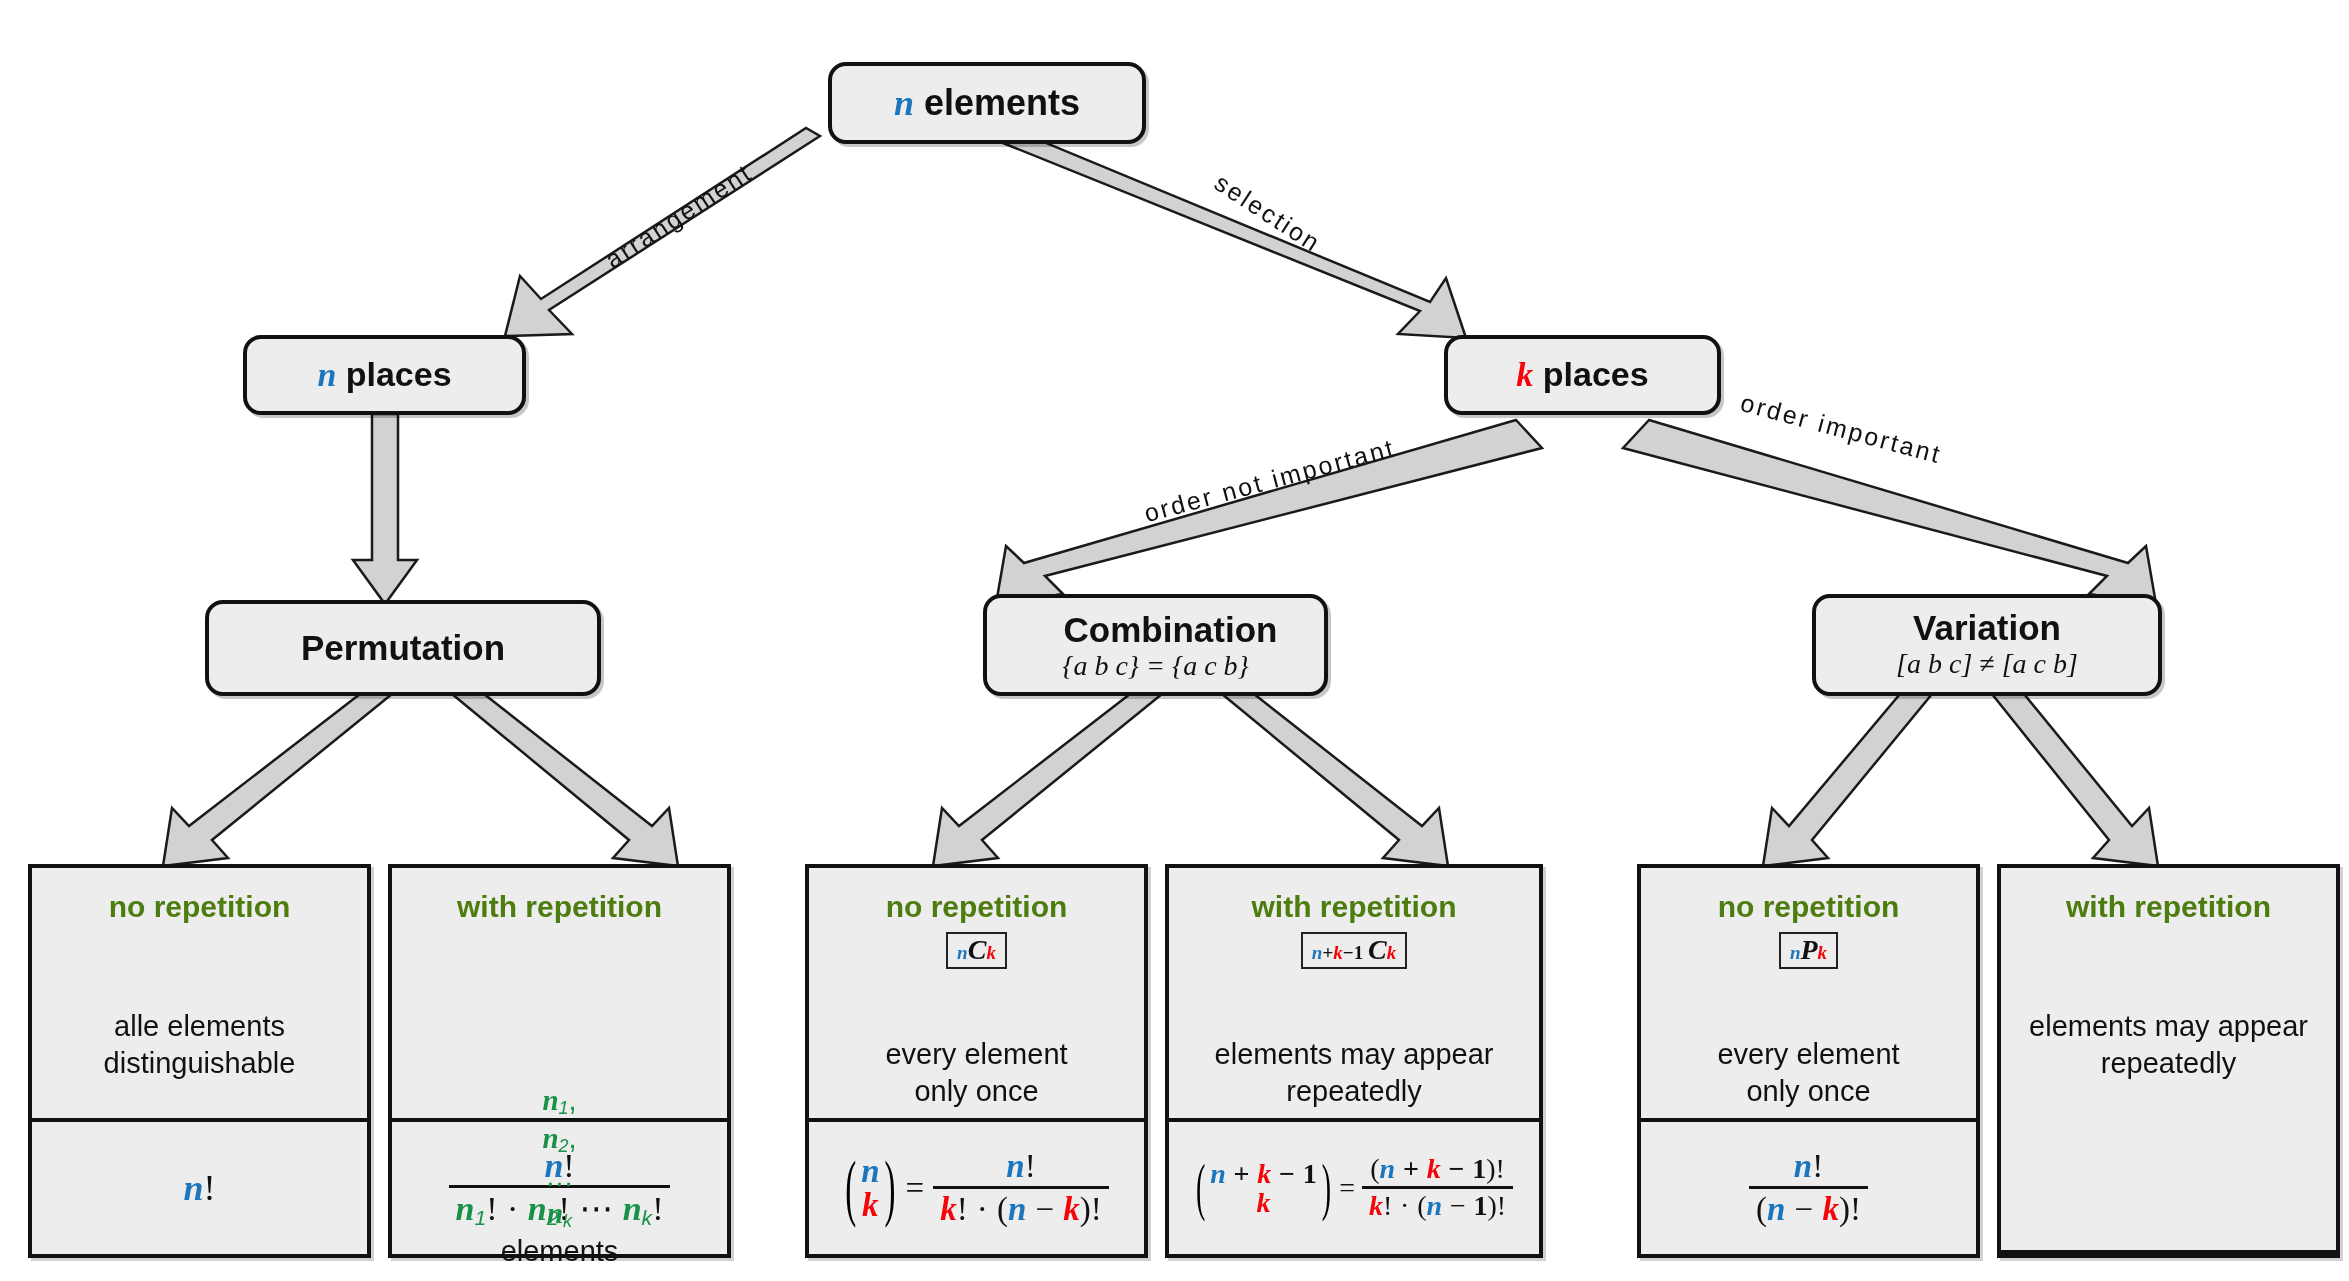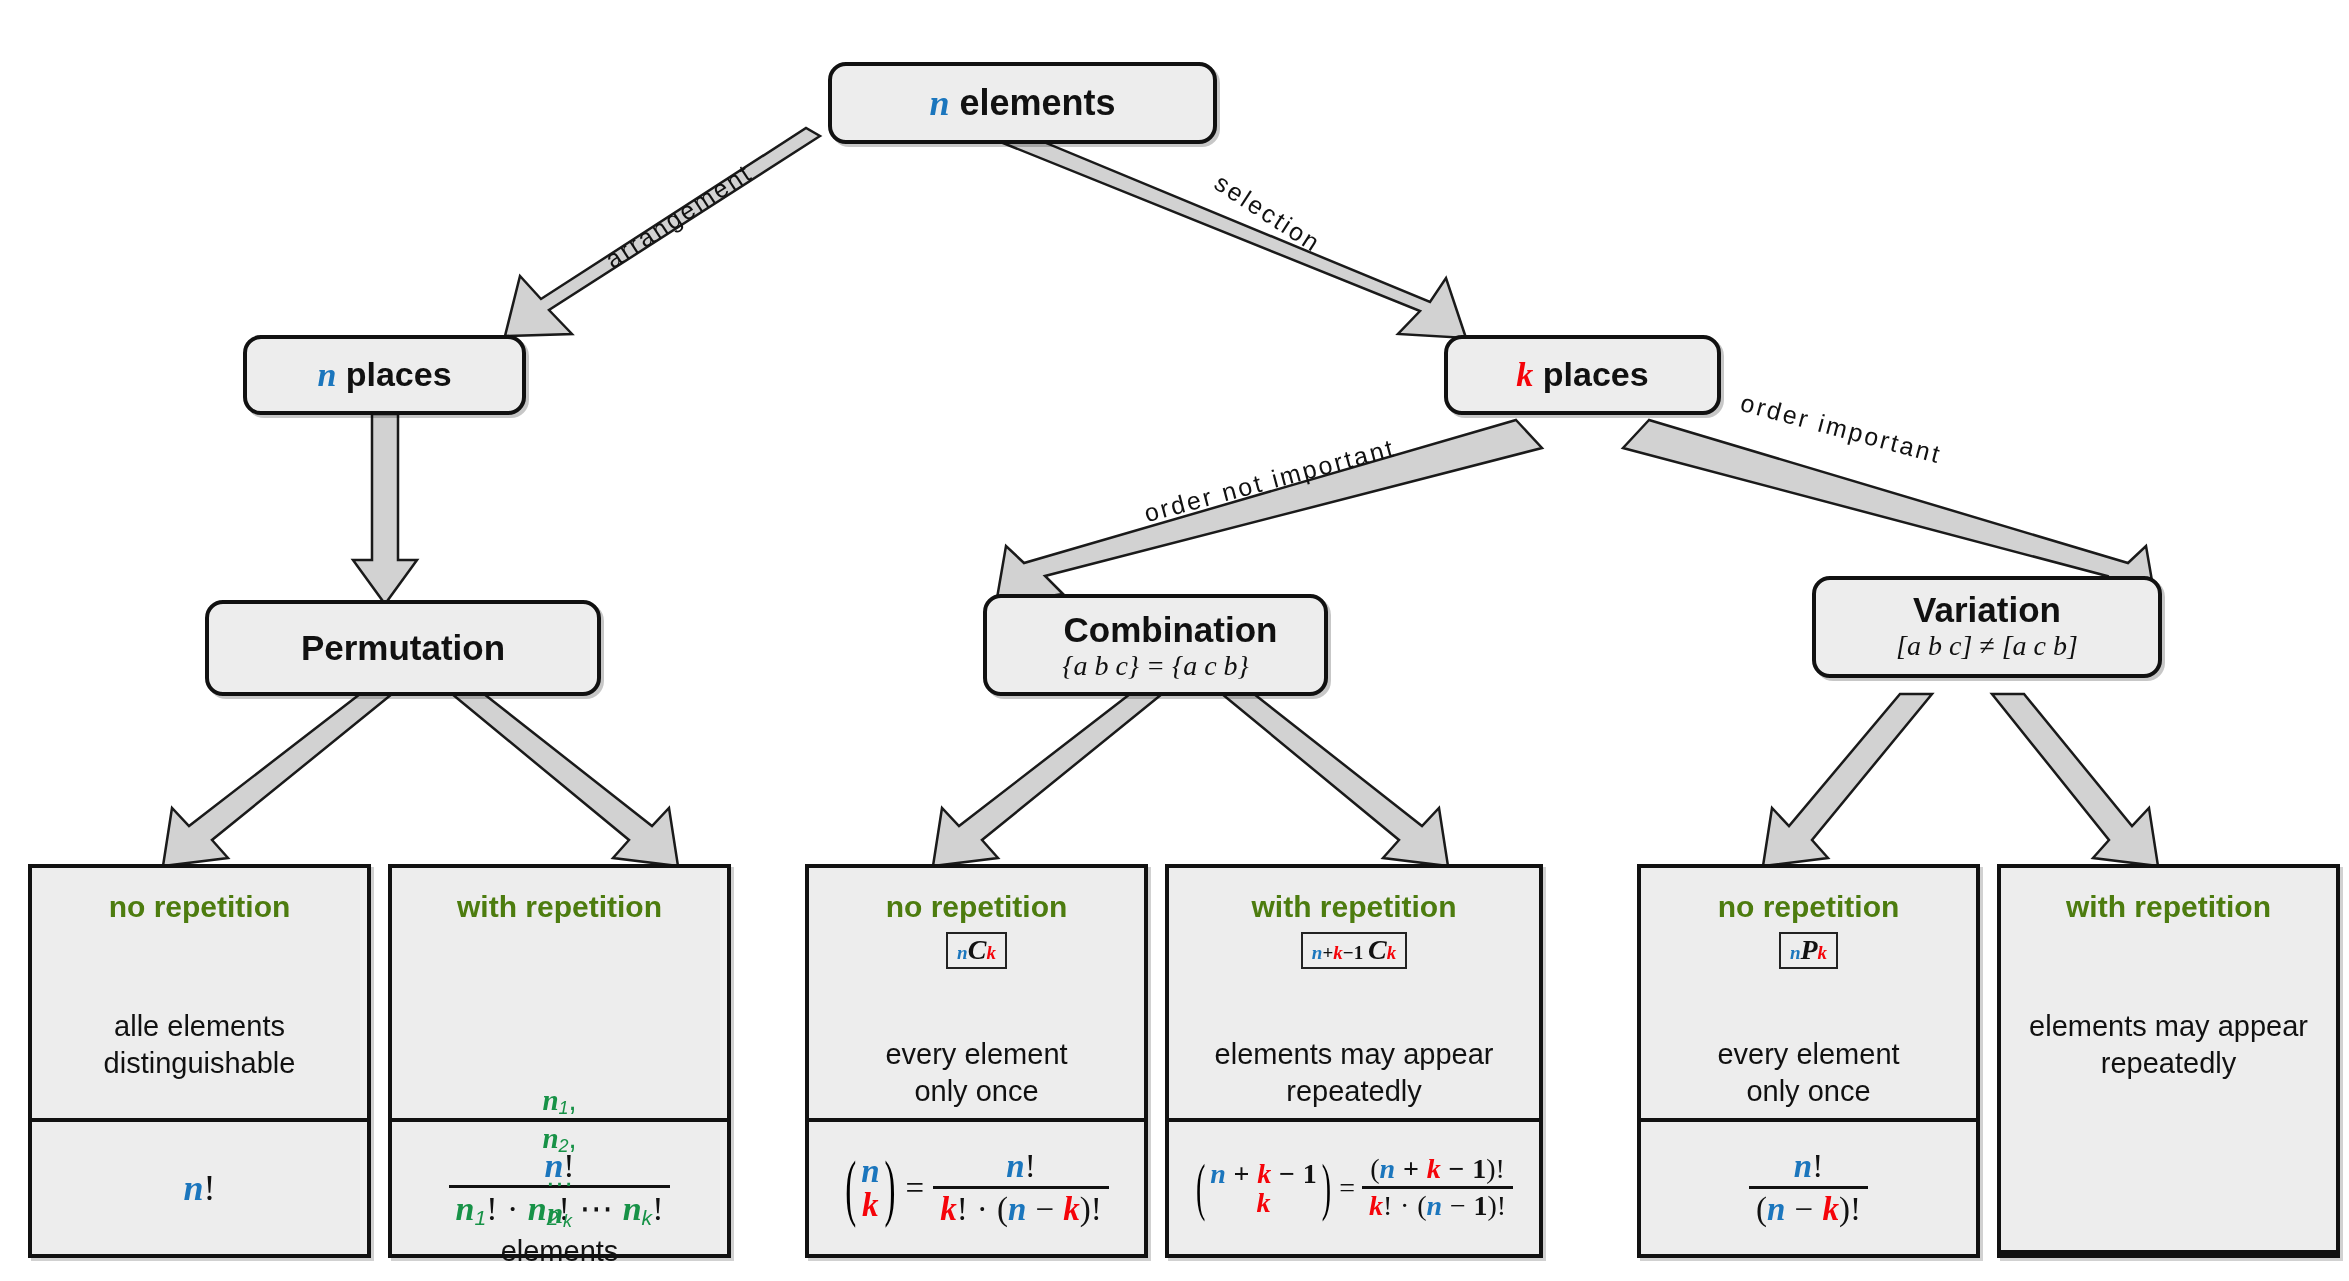--- a/index.html
+++ b/index.html
@@ -131,21 +131,21 @@
   </svg>
 
   <div class="edgelabel" style="left:600px;top:250px;transform:rotate(-33deg);">arrangement</div>
 
   <div class="edgelabel" style="left:1225px;top:168px;transform:rotate(33deg);">selection</div>
 
   <div class="edgelabel" style="left:1141px;top:500px;transform:rotate(-15deg);">order not important</div>
 
   <div class="edgelabel" style="left:1745px;top:388px;transform:rotate(15deg);">order important</div>
 
-  <div class="node" style="left:828px;top:62px;width:389px;height:82px;">
+  <div class="node" style="left:828px;top:62px;width:318px;height:82px;">
     <div class="ttl" style="font-size:36px;">
       <span class="m blue">n</span>
       <span class="blk">elements</span>
     </div>
   </div>
 
   <div class="node" style="left:1444px;top:335px;width:277px;height:80px;">
     <div class="ttl" style="font-size:34px;">
       <span class="m red">k</span>
       <span class="blk">places</span>
@@ -161,21 +161,21 @@
 
   <div class="node" style="left:205px;top:600px;width:396px;height:96px;">
     <div class="ttl" style="font-size:35px;">Permutation</div>
   </div>
 
   <div class="node" style="left:983px;top:594px;width:345px;height:102px;padding-top:4px;">
     <div class="ttl" style="font-size:35px;margin-left:30px;">Combination</div>
     <div class="sub" style="font-size:28px;">{a b c} = {a c b}</div>
   </div>
 
-  <div class="node" style="left:1812px;top:576px;width:350px;height:102px;padding-top:0;">
+  <div class="node" style="left:1812px;top:594px;width:350px;height:102px;padding-top:0;">
     <div class="ttl" style="font-size:35px;">Variation</div>
     <div class="sub" style="font-size:28px;">[a b c] ≠ [a c b]</div>
   </div>
 
   <div class="leaf" style="left:28px;top:864px;width:343px;height:394px;">
     <div class="leaf-top">
       <div class="leaf-head">no repetition</div>
       <div class="leaf-desc" style="top:140px;">alle elements
 distinguishable</div>
     </div>

